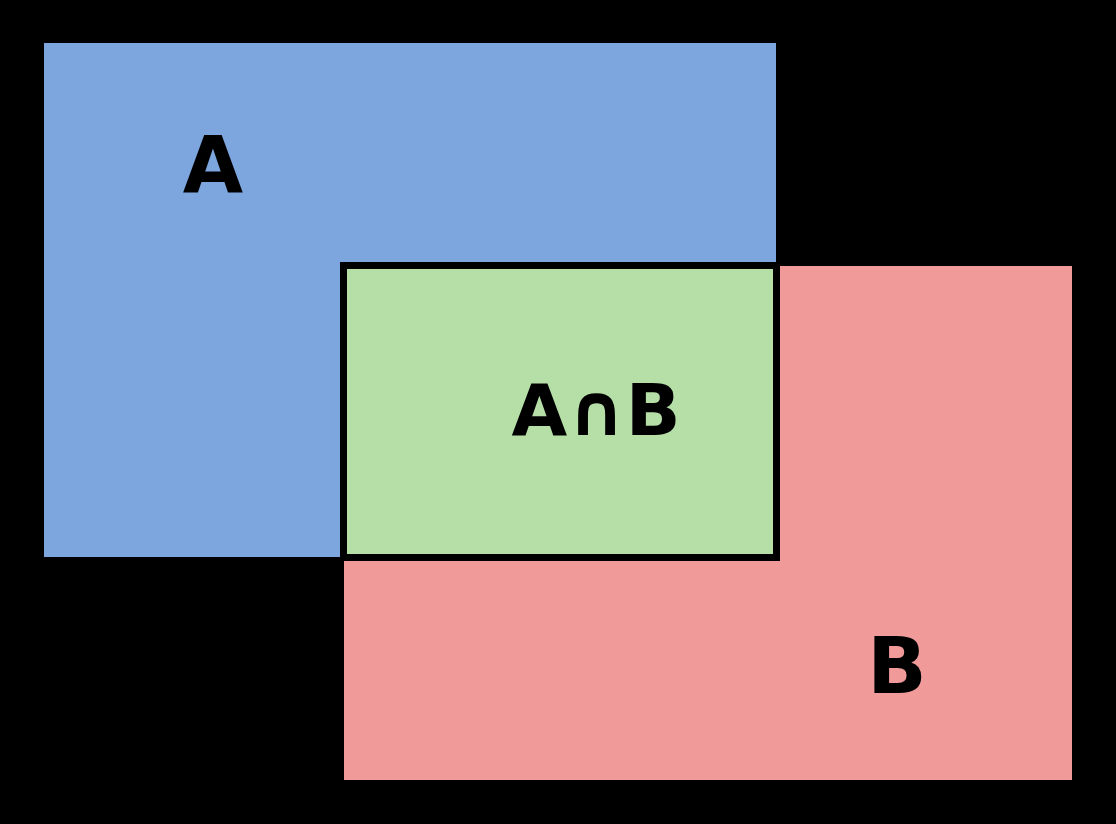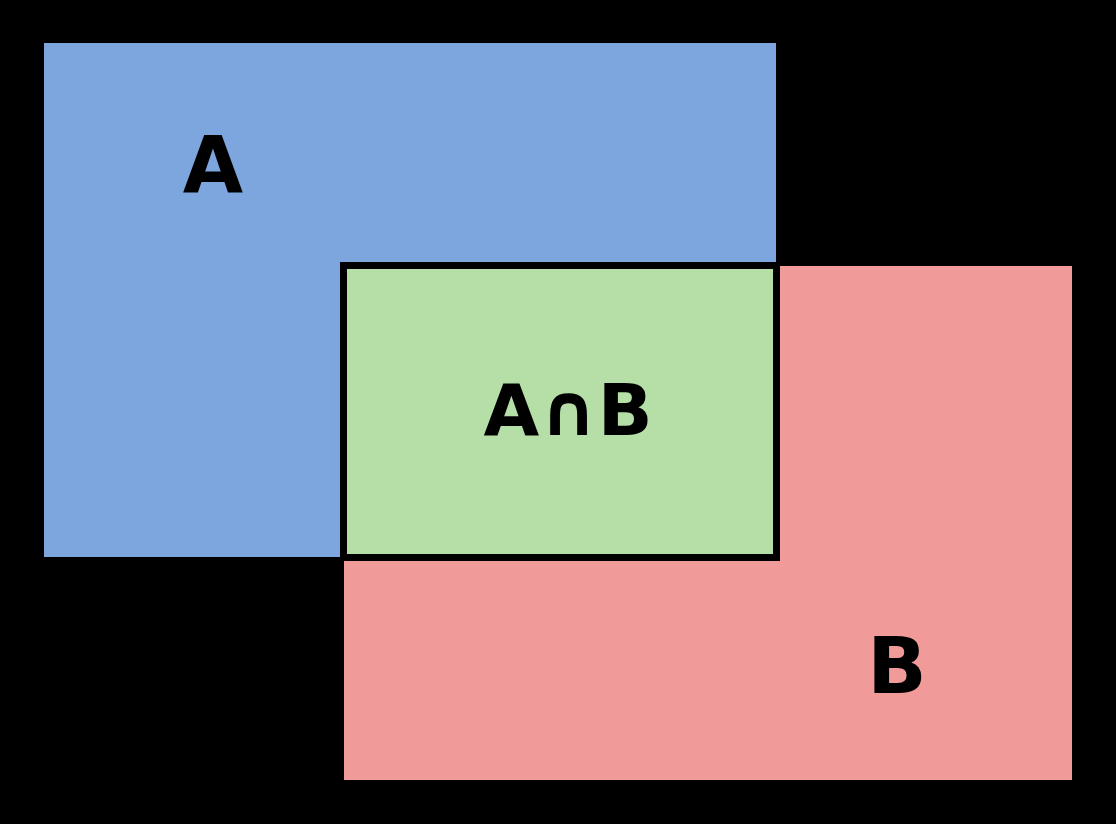--- a/index.html
+++ b/index.html
@@ -57,21 +57,21 @@
     left: 213px;
     top: 165px;
     font-size: 78px;
   }
   .label-b {
     left: 897px;
     top: 666px;
     font-size: 78px;
   }
   .label-ab {
-    left: 568px;
+    left: 596px;
     top: 410px;
     font-size: 72px;
   }
 </style>
 </head>
 <body>
 
 <div class="canvas" style="background-color: rgb(0, 0, 0);">
 
   <div class="rect set-a" style="background-color: rgb(125, 165, 222);"></div>

